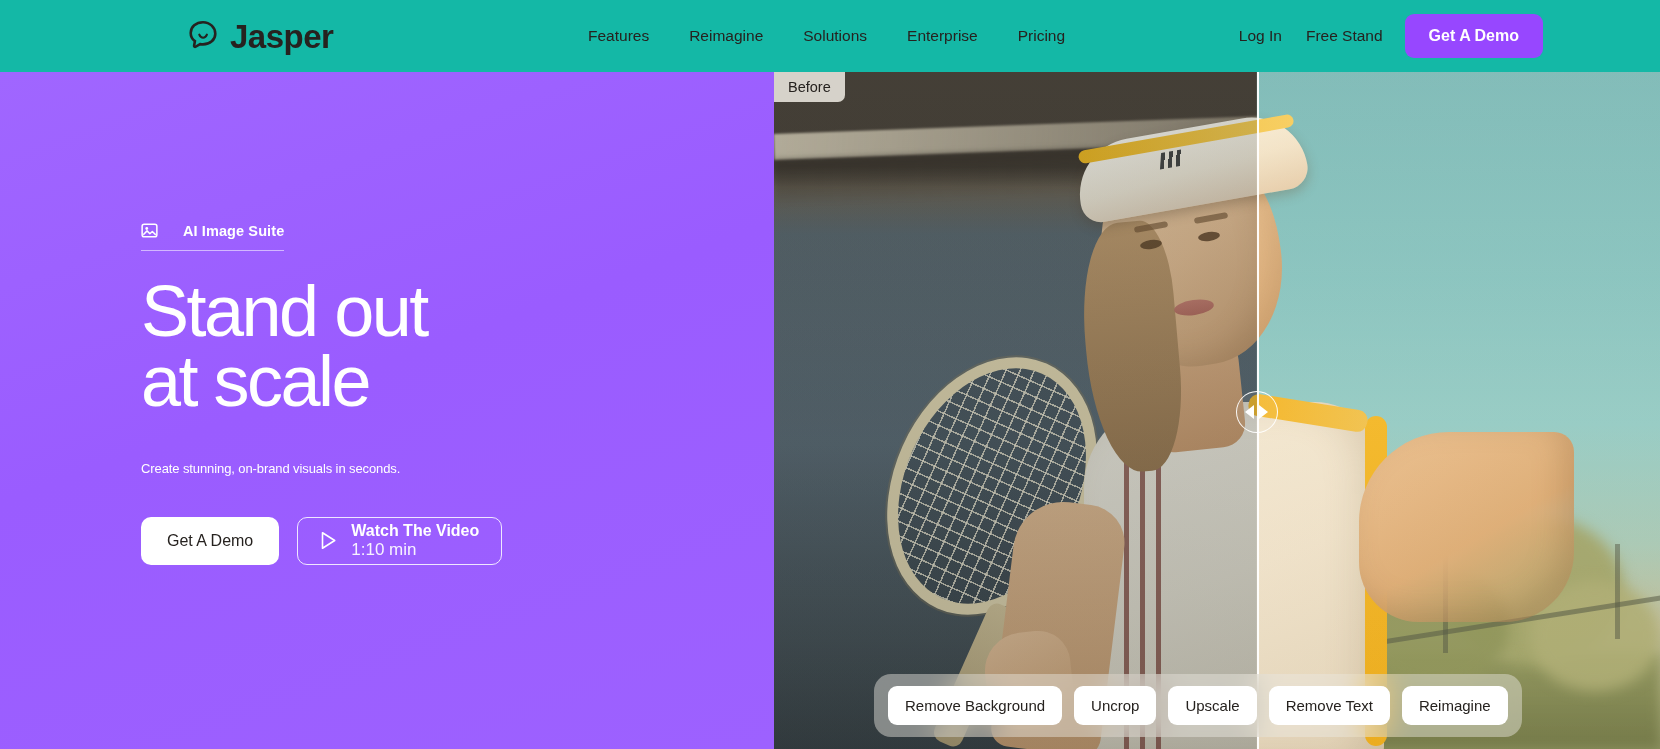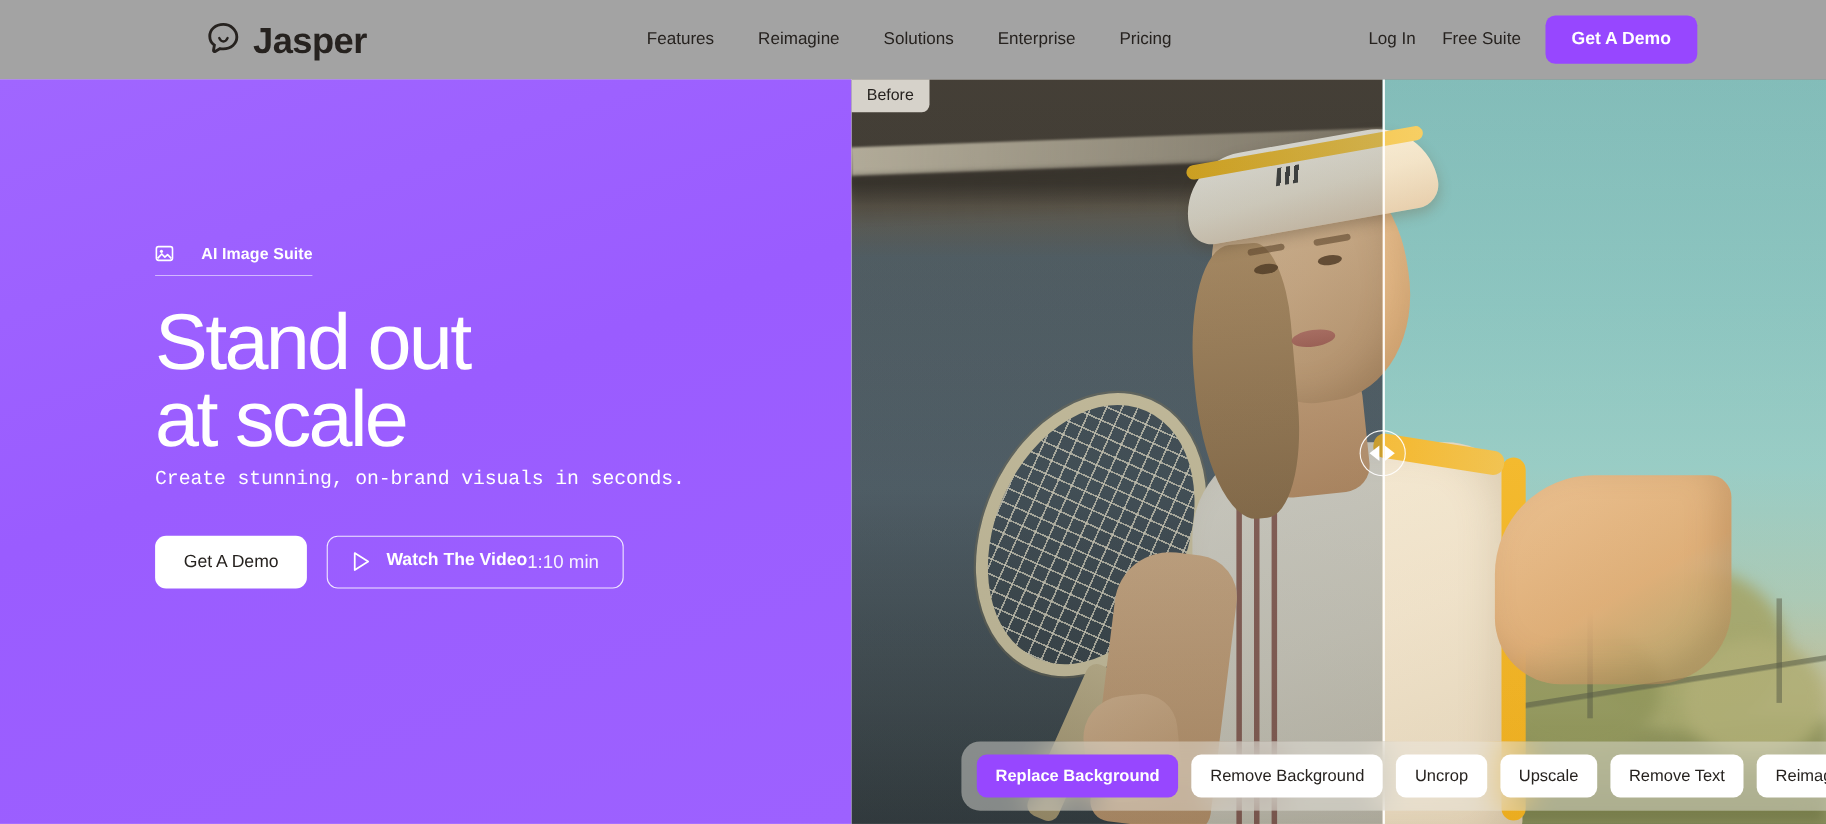--- a/index.html
+++ b/index.html
@@ -19,21 +19,21 @@
     height: 749px;
     overflow: hidden;
   }
 
   
   .header {
     position: absolute;
     top: 0; left: 0;
     width: 1660px;
     height: 72px;
-    background: #a3a3a3;
+    background: #14b8a6;
     display: flex;
     align-items: center;
     z-index: 40;
     padding-left: 33px;
   }
 
   .brand {
     position: absolute;
     left: 186px;
     display: flex;
@@ -137,26 +137,25 @@
     margin-top: 26px;
     font-size: 72px;
     line-height: 0.97;
     font-weight: 400;
     color: #ffffff;
     letter-spacing: -2.5px;
   }
   .headline-line { display: block; }
 
   .subhead {
-    margin-top: 9px;
-    font-size: 18px;
+    margin-top: 44px;
+    font-size: 13px;
     color: #ffffff;
     font-weight: 400;
     letter-spacing: -0.1px;
-    font-family: Liberation Mono, monospace;
   }
 
   .hero-actions {
     margin-top: 41px;
     display: flex;
     align-items: center;
     gap: 18px;
   }
   .btn-demo-white {
     background: #ffffff;
@@ -176,21 +175,21 @@
     align-items: center;
     gap: 14px;
     background: transparent;
     border: 1.5px solid rgba(255,255,255,0.85);
     border-radius: 10px;
     padding: 0 22px;
     height: 48px;
     cursor: pointer;
   }
   .play-icon { width: 17px; height: 19px; display: block; flex: none; }
-  .video-text { display: flex; flex-direction: row; align-items: flex-start; line-height: 1.12; }
+  .video-text { display: flex; flex-direction: column; align-items: flex-start; line-height: 1.12; }
   .video-title { font-size: 16px; font-weight: 700; color: #ffffff; white-space: nowrap; }
   .video-dur { font-size: 17px; font-weight: 400; color: rgba(255,255,255,0.92); white-space: nowrap; text-align: center; }
 
   
   .hero-right {
     position: relative;
     width: 886px;
     height: 677px;
     overflow: hidden;
     flex: none;
@@ -533,21 +532,21 @@
     <nav class="nav">
       <span class="nav-item">Features</span>
       <span class="nav-item">Reimagine</span>
       <span class="nav-item">Solutions</span>
       <span class="nav-item">Enterprise</span>
       <span class="nav-item">Pricing</span>
     </nav>
 
     <div class="header-right">
       <span class="auth-link first">Log In</span>
-      <span class="auth-link">Free Suite</span>
+      <span class="auth-link">Free Stand</span>
       <button class="demo-btn">Get A Demo</button>
     </div>
   </div>
 
   <div class="hero">
 
     <div class="hero-left">
       <div class="hero-content">
 
         <div class="eyebrow">
@@ -637,21 +636,20 @@
 
       <div class="before-badge">Before</div>
 
       <div class="divider"></div>
       <div class="handle">
         <span class="arrow-l"></span>
         <span class="arrow-r"></span>
       </div>
 
       <div class="toolbar">
-        <button class="tool-btn active">Replace Background</button>
         <button class="tool-btn">Remove Background</button>
         <button class="tool-btn">Uncrop</button>
         <button class="tool-btn">Upscale</button>
         <button class="tool-btn">Remove Text</button>
         <button class="tool-btn">Reimagine</button>
       </div>
 
     </div>
   </div>
 

